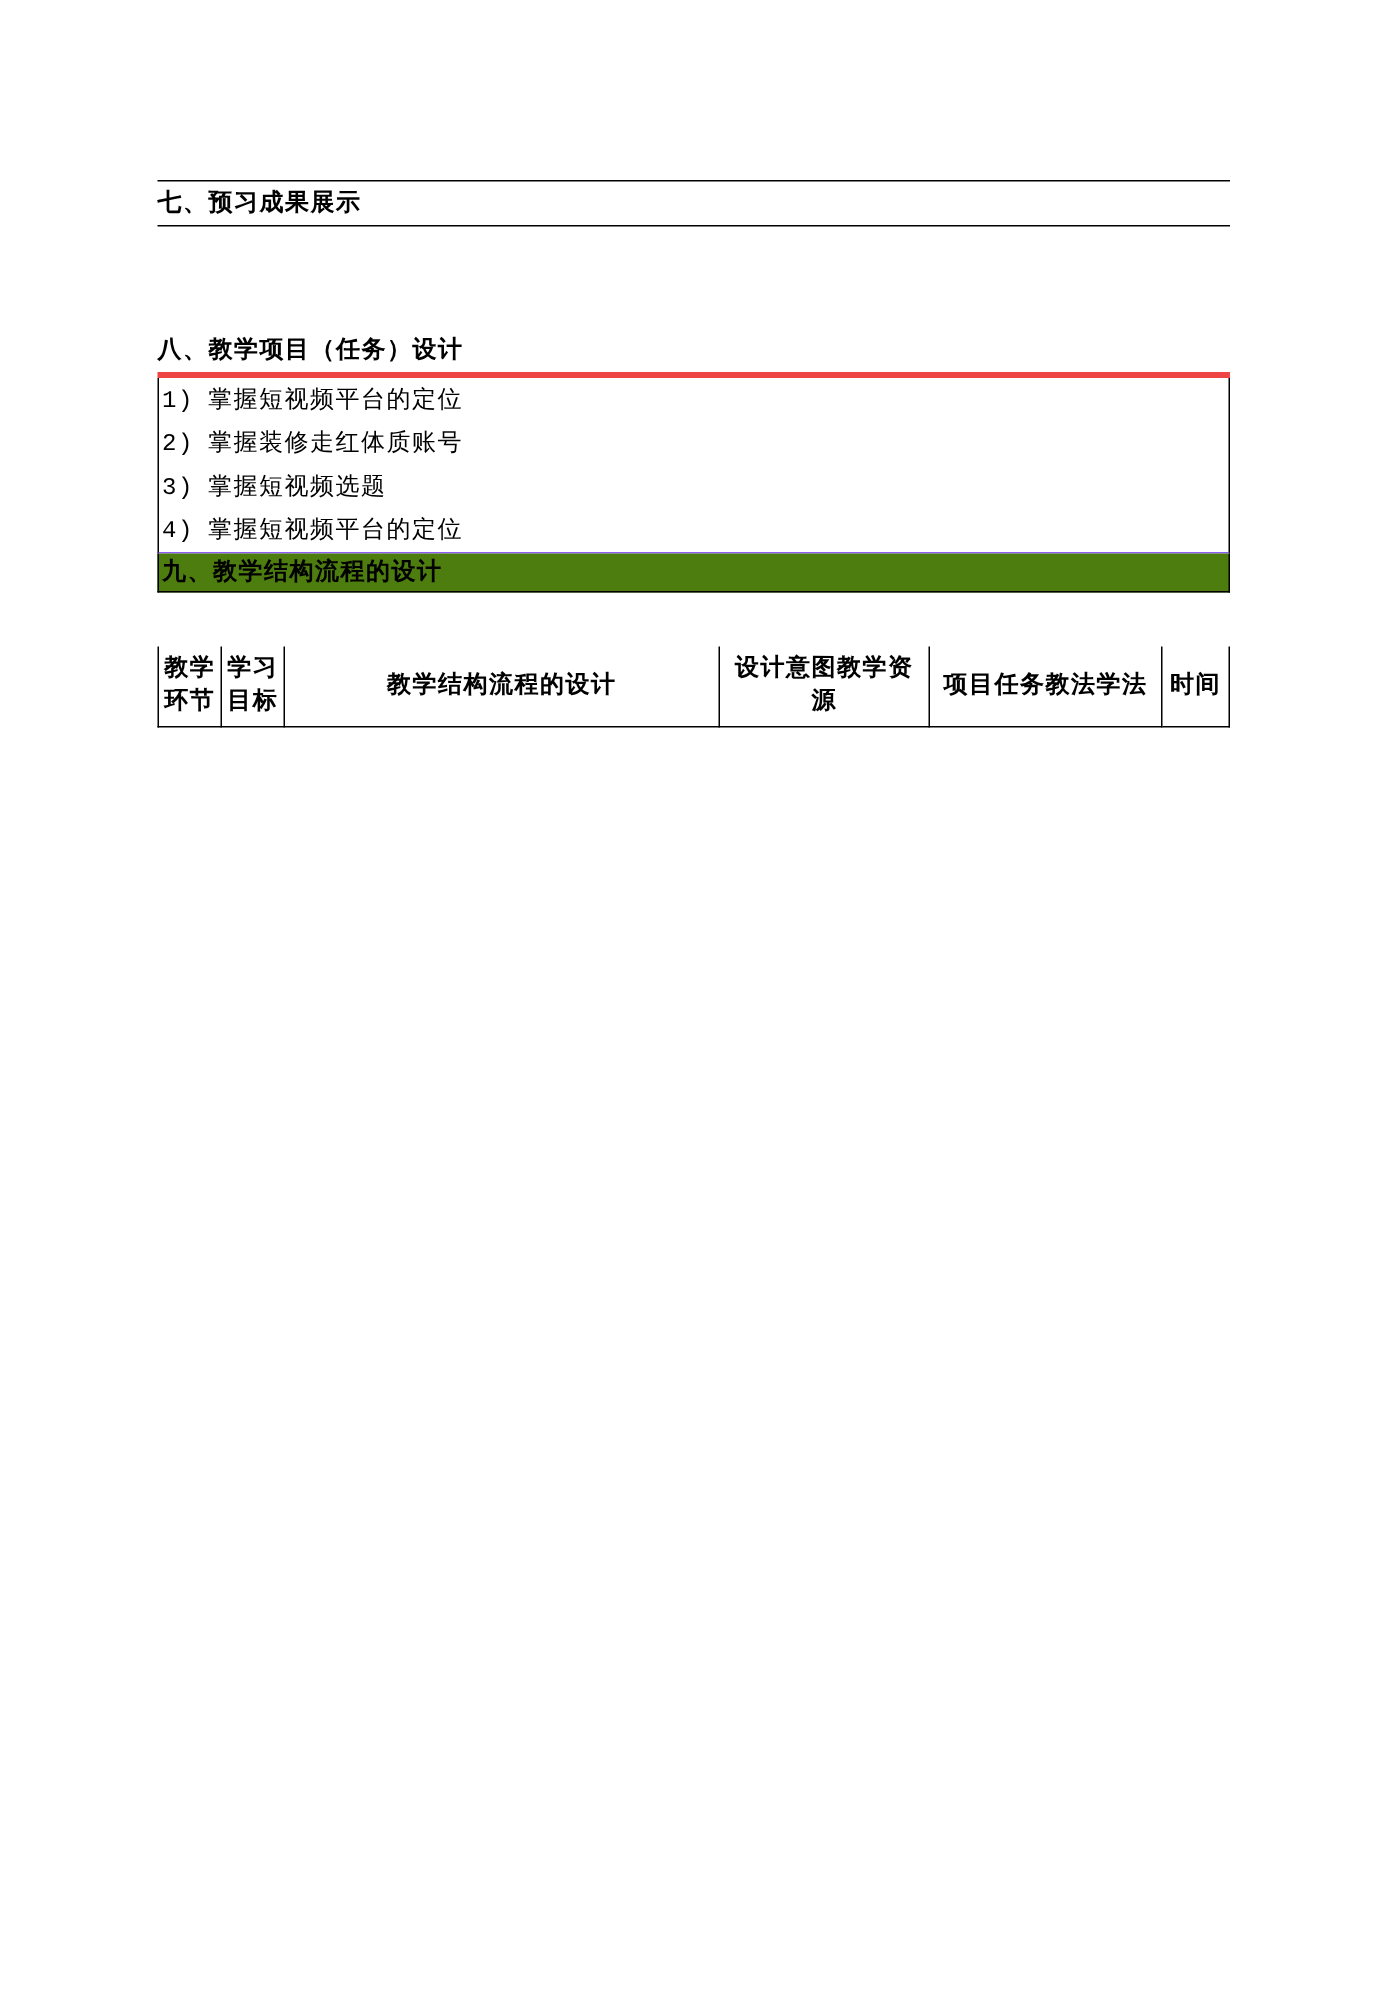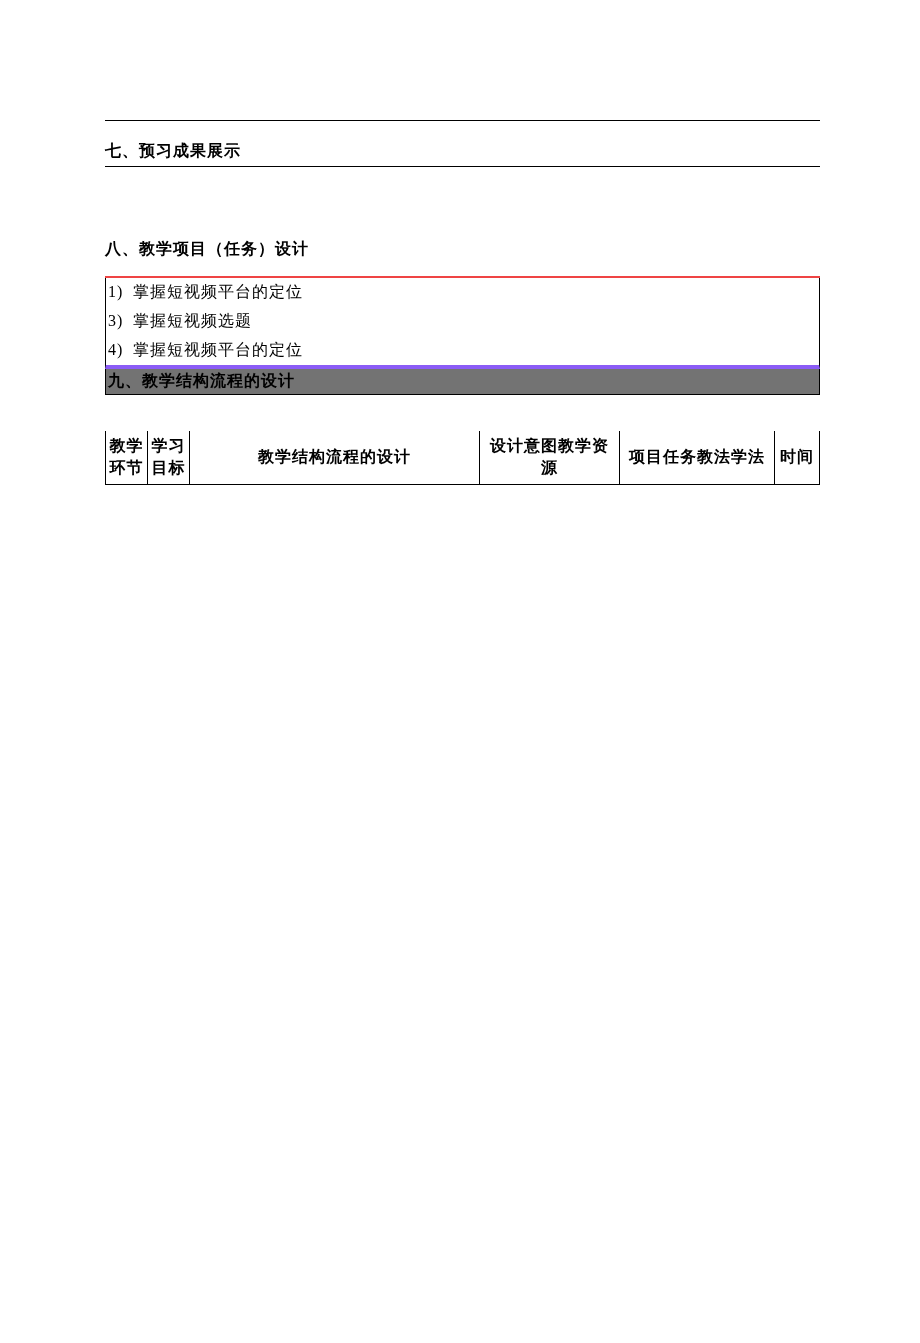--- a/index.html
+++ b/index.html
@@ -22,47 +22,48 @@
       font-size: 16px;
       color: #000;
       margin-bottom: 4px;
       letter-spacing: 1px;
     }
     .section-rule-bottom {
       border-bottom: 1px solid #000;
     }
     .section-seven {
       border-top: 1px solid #000;
-      padding-top: 20px;
+      padding-top: 4px;
       margin-bottom: 72px;
     }
     .section-eight-title {
-      padding-bottom: 16px;
-      border-bottom: 2px solid #ef4444;
+      padding-bottom: 4px;
+      border-bottom: 4px solid #ef4444;
       margin-bottom: 0;
     }
     .task-box {
       border-left: 1px solid #000;
       border-right: 1px solid #000;
-      border-bottom: 4px solid #8b5cf6;
+      border-bottom: 1px solid #8b5cf6;
+      font-family: Liberation Mono, monospace;
     }
     .task-item {
       font-size: 16px;
       color: #000;
       padding: 4px 2px;
       letter-spacing: 1px;
     }
     .task-num {
       display: inline-block;
       width: 20px;
     }
     .section-nine-title {
       font-weight: bold;
       font-size: 16px;
-      background: #737373;
+      background: #4d7c0f;
       border-left: 1px solid #000;
       border-right: 1px solid #000;
       border-bottom: 1px solid #000;
       padding: 2px 0 2px 2px;
       letter-spacing: 1px;
     }
     .header-table {
       border-collapse: collapse;
       width: 100%;
       table-layout: fixed;
@@ -96,20 +97,24 @@
   </div>
 
   <div class="section-title section-eight-title">八、教学项目（任务）设计</div>
 
   <div class="task-box">
     <div class="task-item">
       <span class="task-num">1)</span>
       <span>掌握短视频平台的定位</span>
     </div>
     <div class="task-item">
+      <span class="task-num">2)</span>
+      <span>掌握装修走红体质账号</span>
+    </div>
+    <div class="task-item">
       <span class="task-num">3)</span>
       <span>掌握短视频选题</span>
     </div>
     <div class="task-item">
       <span class="task-num">4)</span>
       <span>掌握短视频平台的定位</span>
     </div>
   </div>
 
   <div class="section-nine-title">九、教学结构流程的设计</div>

